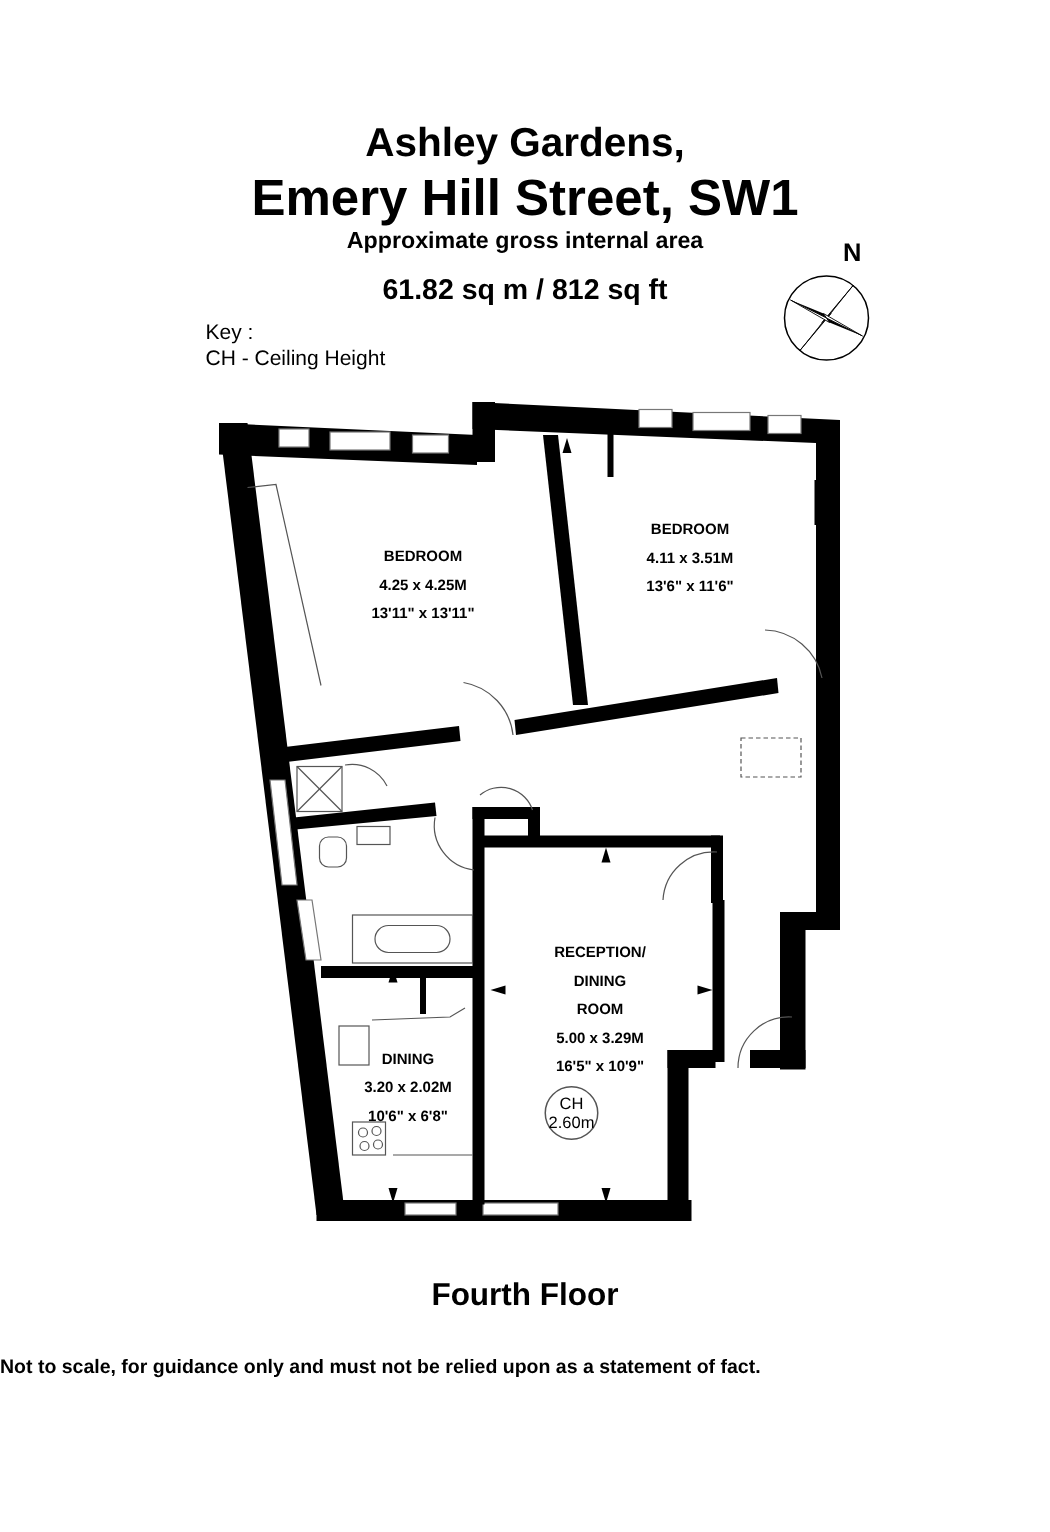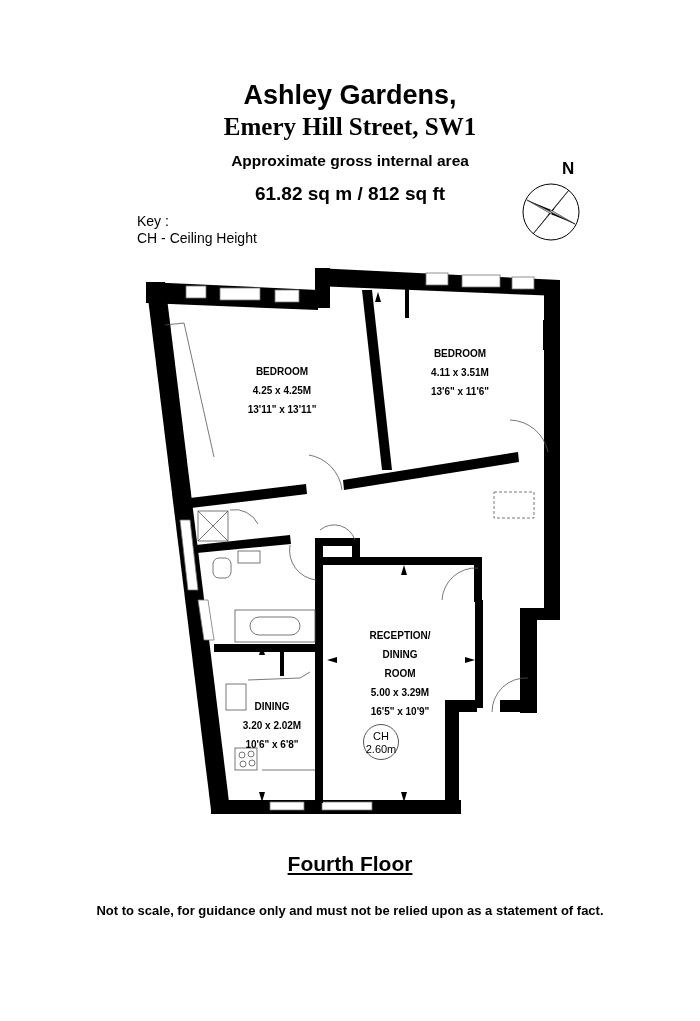--- a/index.html
+++ b/index.html
@@ -1,31 +1,31 @@
 <!DOCTYPE html>
 <html><head>
 <meta charset="utf-8">
 <style>
   html, body { margin: 0; padding: 0; background: #ffffff; }
   body { width: 700px; height: 1021px; position: relative; overflow: hidden;
          font-family: "Liberation Sans", "DejaVu Sans", sans-serif; color: #000; }
   .title { position: absolute; left: 0; width: 700px; text-align: center; font-weight: bold; }
   .t1 { top: 80px; font-size: 27px; }
-  .t2 { top: 113px; font-size: 25px; font-family: Liberation Serif, serif; }
+  .t2 { top: 113px; font-size: 34px; }
   .t3 { top: 152px; font-size: 15.5px; }
   .t4 { top: 183px; font-size: 19px; }
   .key { position: absolute; left: 137px; top: 213px; font-size: 14px; font-weight: normal; line-height: 17px; }
   .compass-n { position: absolute; left: 562px; top: 159px; font-size: 17px; font-weight: bold; }
   .compass { position: absolute; left: 521px; top: 182px; width: 60px; height: 60px; }
   .plan { position: absolute; left: 0; top: 0; width: 700px; height: 1021px; }
   .room-label { position: absolute; text-align: center; font-weight: bold; font-size: 10px; line-height: 19px; white-space: nowrap; }
   .ch-badge { position: absolute; left: 363px; top: 724px; width: 36px; height: 36px; border: 1px solid #555; border-radius: 50%;
               font-size: 11px; text-align: center; line-height: 13px; box-sizing: border-box; padding-top: 5px; }
-  .floor { position: absolute; left: 0; width: 700px; top: 852px; text-align: center; font-size: 21px; font-weight: bold; text-decoration: underline; }
-  .disclaimer { position: absolute; left: 0; width: 700px; top: 902px; text-align: center; font-size: 13px; font-weight: bold; line-height: 17px; }
+  .floor { position: absolute; left: 0; width: 700px; top: 852px; text-align: center; font-size: 21px; font-weight: bold; }
+  .disclaimer { position: absolute; left: 0; width: 700px; top: 902px; text-align: left; font-size: 13px; font-weight: bold; line-height: 17px; }
 </style>
 </head>
 <body>
 
 <div class="title t1">Ashley Gardens,</div>
 <div class="title t2">Emery Hill Street, SW1</div>
 <div class="title t3">Approximate gross internal area</div>
 <div class="title t4">61.82 sq m /  812 sq ft</div>
 
 <div class="key">

